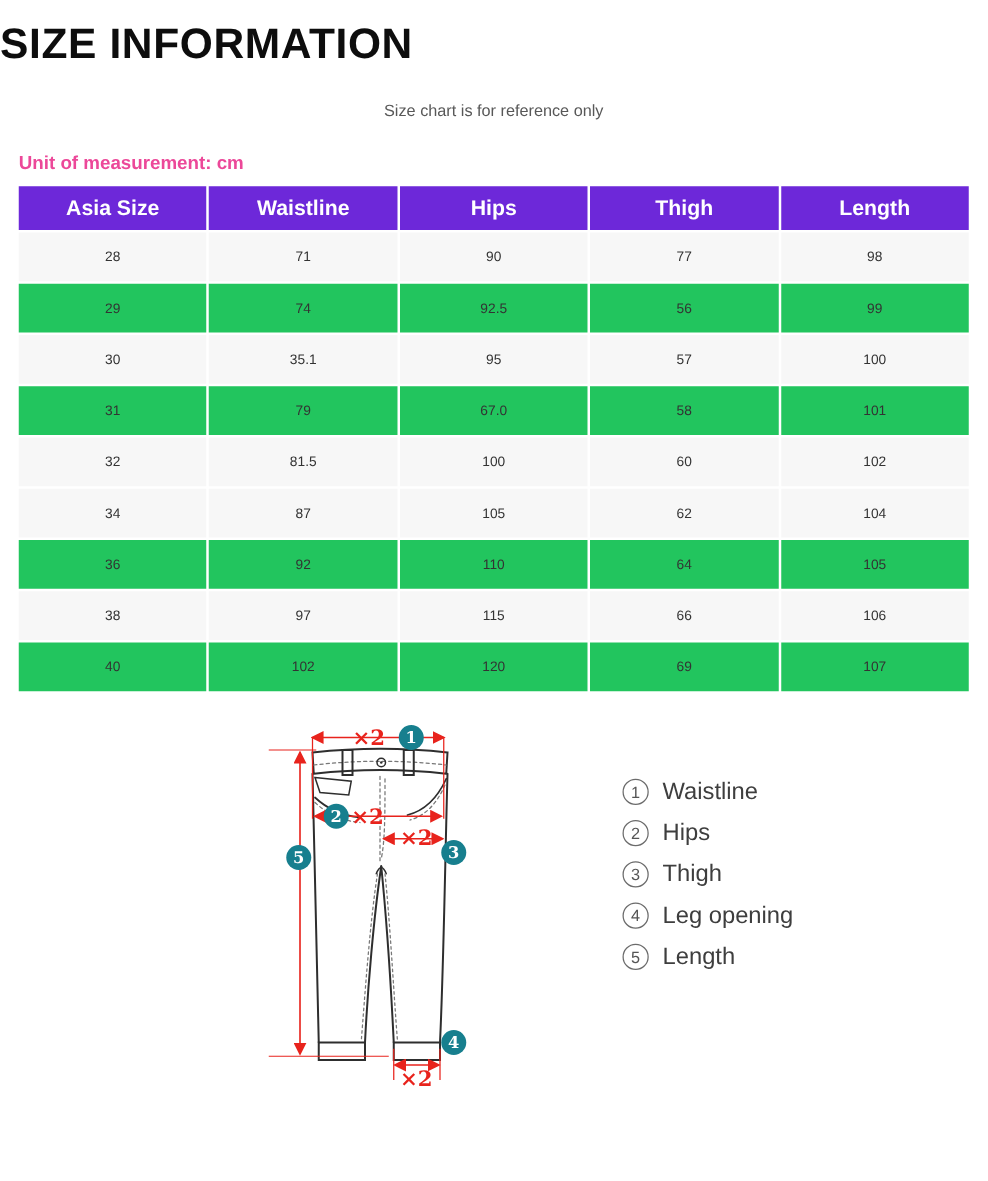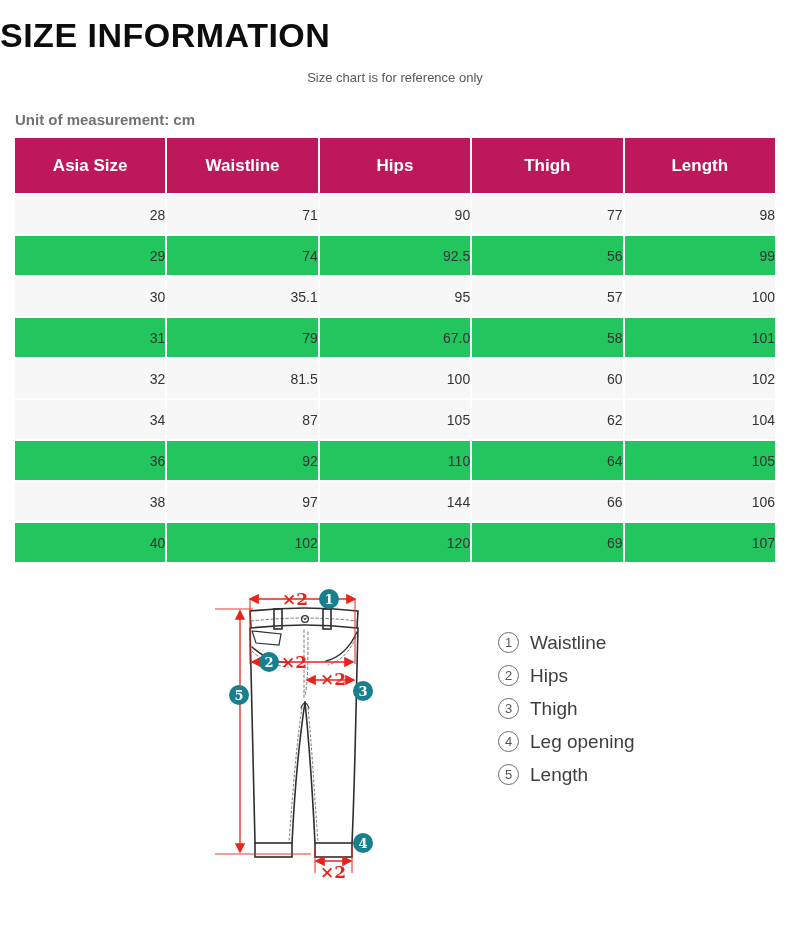--- a/index.html
+++ b/index.html
@@ -8,40 +8,40 @@
     width: 790px; height: 945px;
     font-family: "Liberation Sans", "DejaVu Sans", sans-serif;
     color: #333; overflow: hidden; position: relative;
   }
   .page-title {
     text-align: left; margin-top: 16px;
     font-size: 34px; font-weight: 700; color: #0d0d0d;
     letter-spacing: 0.5px;
   }
   .page-subtitle {
-    text-align: center; margin-top: 15px;
+    text-align: center; margin-top: 26px;
     font-size: 13px; color: #585858;
   }
   .unit-note {
     margin: 26px 0 8px 15px;
-    font-size: 15px; font-weight: 700; color: #737373;
+    font-size: 15px; font-weight: 700; color: #ec4899;
   }
   table.size-table {
     border-collapse: separate; border-spacing: 2px;
     width: 764px; margin: 0 13px;
     table-layout: fixed;
   }
   table.size-table th {
-    background: #be185d; color: #ffffff;
-    height: 55px; font-size: 17px; font-weight: 700;
+    background: #6d28d9; color: #ffffff;
+    height: 35px; font-size: 17px; font-weight: 700;
     text-align: center; vertical-align: middle;
   }
   table.size-table td {
-    height: 39px; font-size: 14px; color: #333;
-    text-align: right; vertical-align: middle;
+    height: 39px; font-size: 11px; color: #333;
+    text-align: center; vertical-align: middle;
   }
   table.size-table tr.row-odd td  { background: #f7f7f7; }
   table.size-table tr.row-even td { background: #22c55e; }
 
   .diagram-section { position: relative; height: 330px; margin-top: 16px; }
   .pants-svg { position: absolute; left: 195px; top: 0; }
 
   .legend { position: absolute; left: 498px; top: 46px; list-style: none; }
   .legend li {
     display: flex; align-items: center; height: 33px;
@@ -126,21 +126,21 @@
       <tr class="row-even">
         <td>36</td>
         <td>92</td>
         <td>110</td>
         <td>64</td>
         <td>105</td>
       </tr>
       <tr class="row-odd">
         <td>38</td>
         <td>97</td>
-        <td>144</td>
+        <td>115</td>
         <td>66</td>
         <td>106</td>
       </tr>
       <tr class="row-even">
         <td>40</td>
         <td>102</td>
         <td>120</td>
         <td>69</td>
         <td>107</td>
       </tr>

